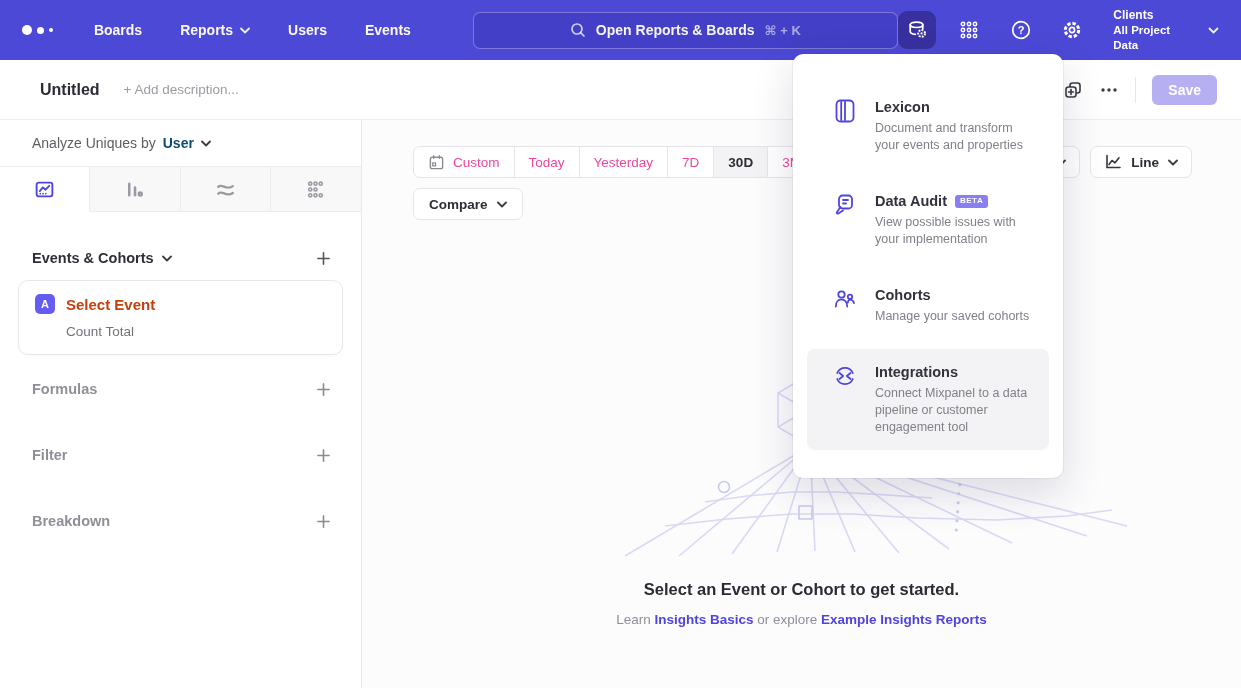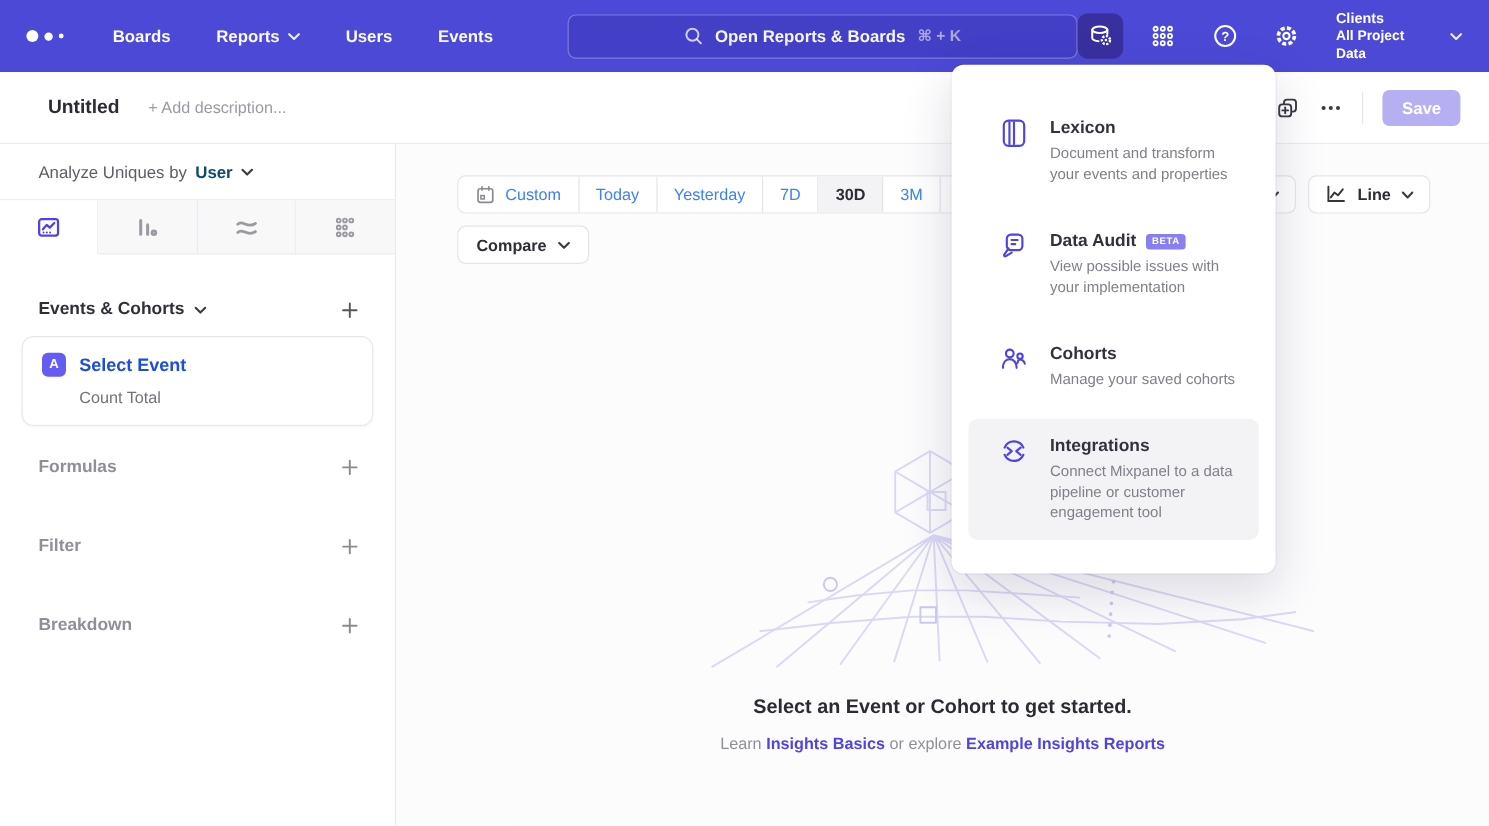--- a/index.html
+++ b/index.html
@@ -30,49 +30,49 @@
   .report-header { height:60px; background:#fff; border-bottom:1px solid #ededf0; display:flex; align-items:center; padding:0 24px 0 40px; position:relative; z-index:1; }
   .report-title { font-size:16px; font-weight:700; color:#2b2b33; cursor:text; }
   .report-desc { font-size:13.5px; color:#9b9ba3; margin-left:24px; cursor:text; }
   .header-right { margin-left:auto; display:flex; align-items:center; gap:16px; }
   .hdr-icon { cursor:pointer; display:flex; align-items:center; }
   .hdr-divider { width:1px; height:26px; background:#e7e7ea; }
   .save-btn { background:#b6aff2; color:#fff; font-size:14px; font-weight:600; border:none; border-radius:6px; padding:7px 16px; cursor:default; font-family:inherit; }
 
   
   .content { display:flex; height:568px; }
-  .sidebar { width:330px; background:#fff; border-right:1px solid #e9e9ec; flex:none; }
+  .sidebar { width:362px; background:#fff; border-right:1px solid #e9e9ec; flex:none; }
   .main { flex:1; background:#fcfcfd; position:relative; }
 
   
   .analyze-row { height:46px; display:flex; align-items:center; padding:0 32px; font-size:14px; }
   .analyze-prefix { color:#5d5d66; }
   .analyze-value { color:#0c4a6e; font-weight:700; margin-left:7px; margin-right:7px; cursor:pointer; }
   .chev-d { stroke:#3c3c44; fill:none; stroke-width:1.8; stroke-linecap:round; stroke-linejoin:round; }
   .viz-tabs { display:grid; grid-template-columns:repeat(4,1fr); height:46px; border-top:1px solid #ececef; }
   .viz-tab { display:flex; align-items:center; justify-content:center; background:#f8f8f9; border-bottom:1px solid #ececef; border-right:1px solid #ececef; cursor:pointer; }
   .viz-tab:last-child { border-right:none; }
   .viz-tab.selected { background:#fff; border-bottom-color:transparent; }
   .section-row { display:flex; align-items:center; justify-content:space-between; padding:0 30px 0 32px; }
   .events-header { margin-top:38px; }
   .section-title { font-size:14.5px; font-weight:700; color:#2f2f37; display:flex; align-items:center; gap:8px; cursor:pointer; }
   .plus-btn { cursor:pointer; display:flex; align-items:center; }
   .event-card { margin:14px 18px 0; border:1px solid #e8e8ec; border-radius:10px; padding:13px 16px 15px; background:#fff; box-shadow:0 1px 2px rgba(30,30,60,.03); cursor:pointer; }
   .event-card .row1 { display:flex; align-items:center; gap:11px; }
   .event-badge { width:20px; height:20px; border-radius:5px; background:#655df0; color:#fff; font-size:11px; font-weight:700; display:flex; align-items:center; justify-content:center; }
-  .event-title { color:#1d4ed8; font-size:15px; font-weight:700; }
+  .event-title { color:#c2410c; font-size:15px; font-weight:700; }
   .event-metric { color:#72727b; font-size:13.5px; margin:10px 0 0 31px; cursor:pointer; }
   .dim-row { margin-top:50px; }
   .dim-row.first { margin-top:26px; }
   .dim-label { font-size:14.5px; font-weight:700; color:#8f8f98; }
 
   
   .toolbar { position:absolute; top:26px; left:51px; }
   .date-seg { display:inline-flex; background:#fff; border:1px solid #e5e5e9; border-radius:7px; overflow:hidden; height:32px; }
-  .seg { display:flex; align-items:center; gap:8px; padding:0 14px; font-size:13.5px; color:#3b82f6; border-right:1px solid #e5e5e9; cursor:pointer; white-space:nowrap; }
+  .seg { display:flex; align-items:center; gap:8px; padding:0 14px; font-size:13.5px; color:#ec4899; border-right:1px solid #e5e5e9; cursor:pointer; white-space:nowrap; }
   .seg:last-child { border-right:none; }
   .seg.selected { background:#f3f3f5; color:#2d2d35; font-weight:700; }
   .compare-btn { margin-top:10px; display:inline-flex; align-items:center; gap:9px; background:#fff; border:1px solid #e5e5e9; border-radius:7px; height:32px; padding:0 15px; font-size:13.5px; font-weight:600; color:#2d2d35; cursor:pointer; }
   .chart-type-btn { position:absolute; top:26px; right:49px; display:flex; align-items:center; gap:9px; background:#fff; border:1px solid #e5e5e9; border-radius:7px; height:32px; padding:12px 13px; font-size:13.5px; font-weight:600; color:#2d2d35; cursor:pointer; z-index:2; }
   .interval-btn { position:absolute; top:26px; right:161px; width:90px; height:32px; background:#fff; border:1px solid #e5e5e9; border-radius:7px; display:flex; align-items:center; justify-content:flex-end; padding-right:13px; cursor:pointer; z-index:1; }
 
   
   .empty-art { position:absolute; top:210px; left:225px; z-index:0; }
   .empty-title { position:absolute; top:460px; left:0; right:0; text-align:center; font-size:16.5px; font-weight:700; color:#2b2b33; }
   .empty-sub { position:absolute; top:492px; left:0; right:0; text-align:center; font-size:13.5px; color:#8f8f98; }

